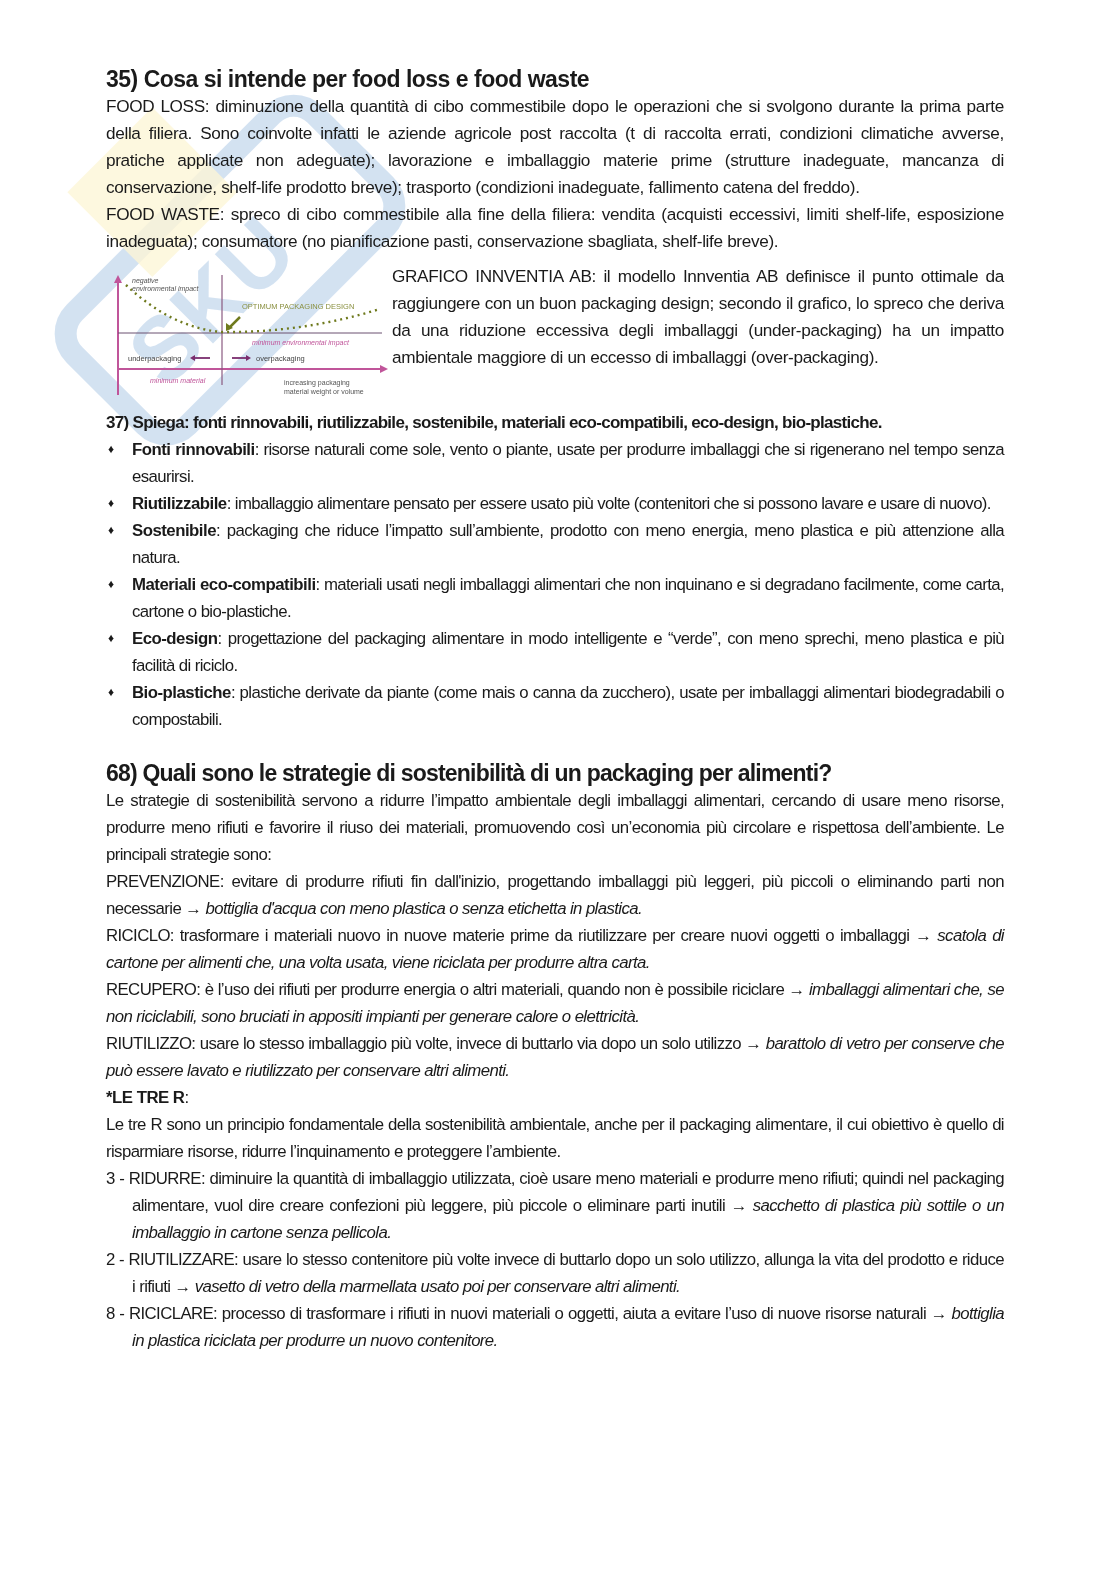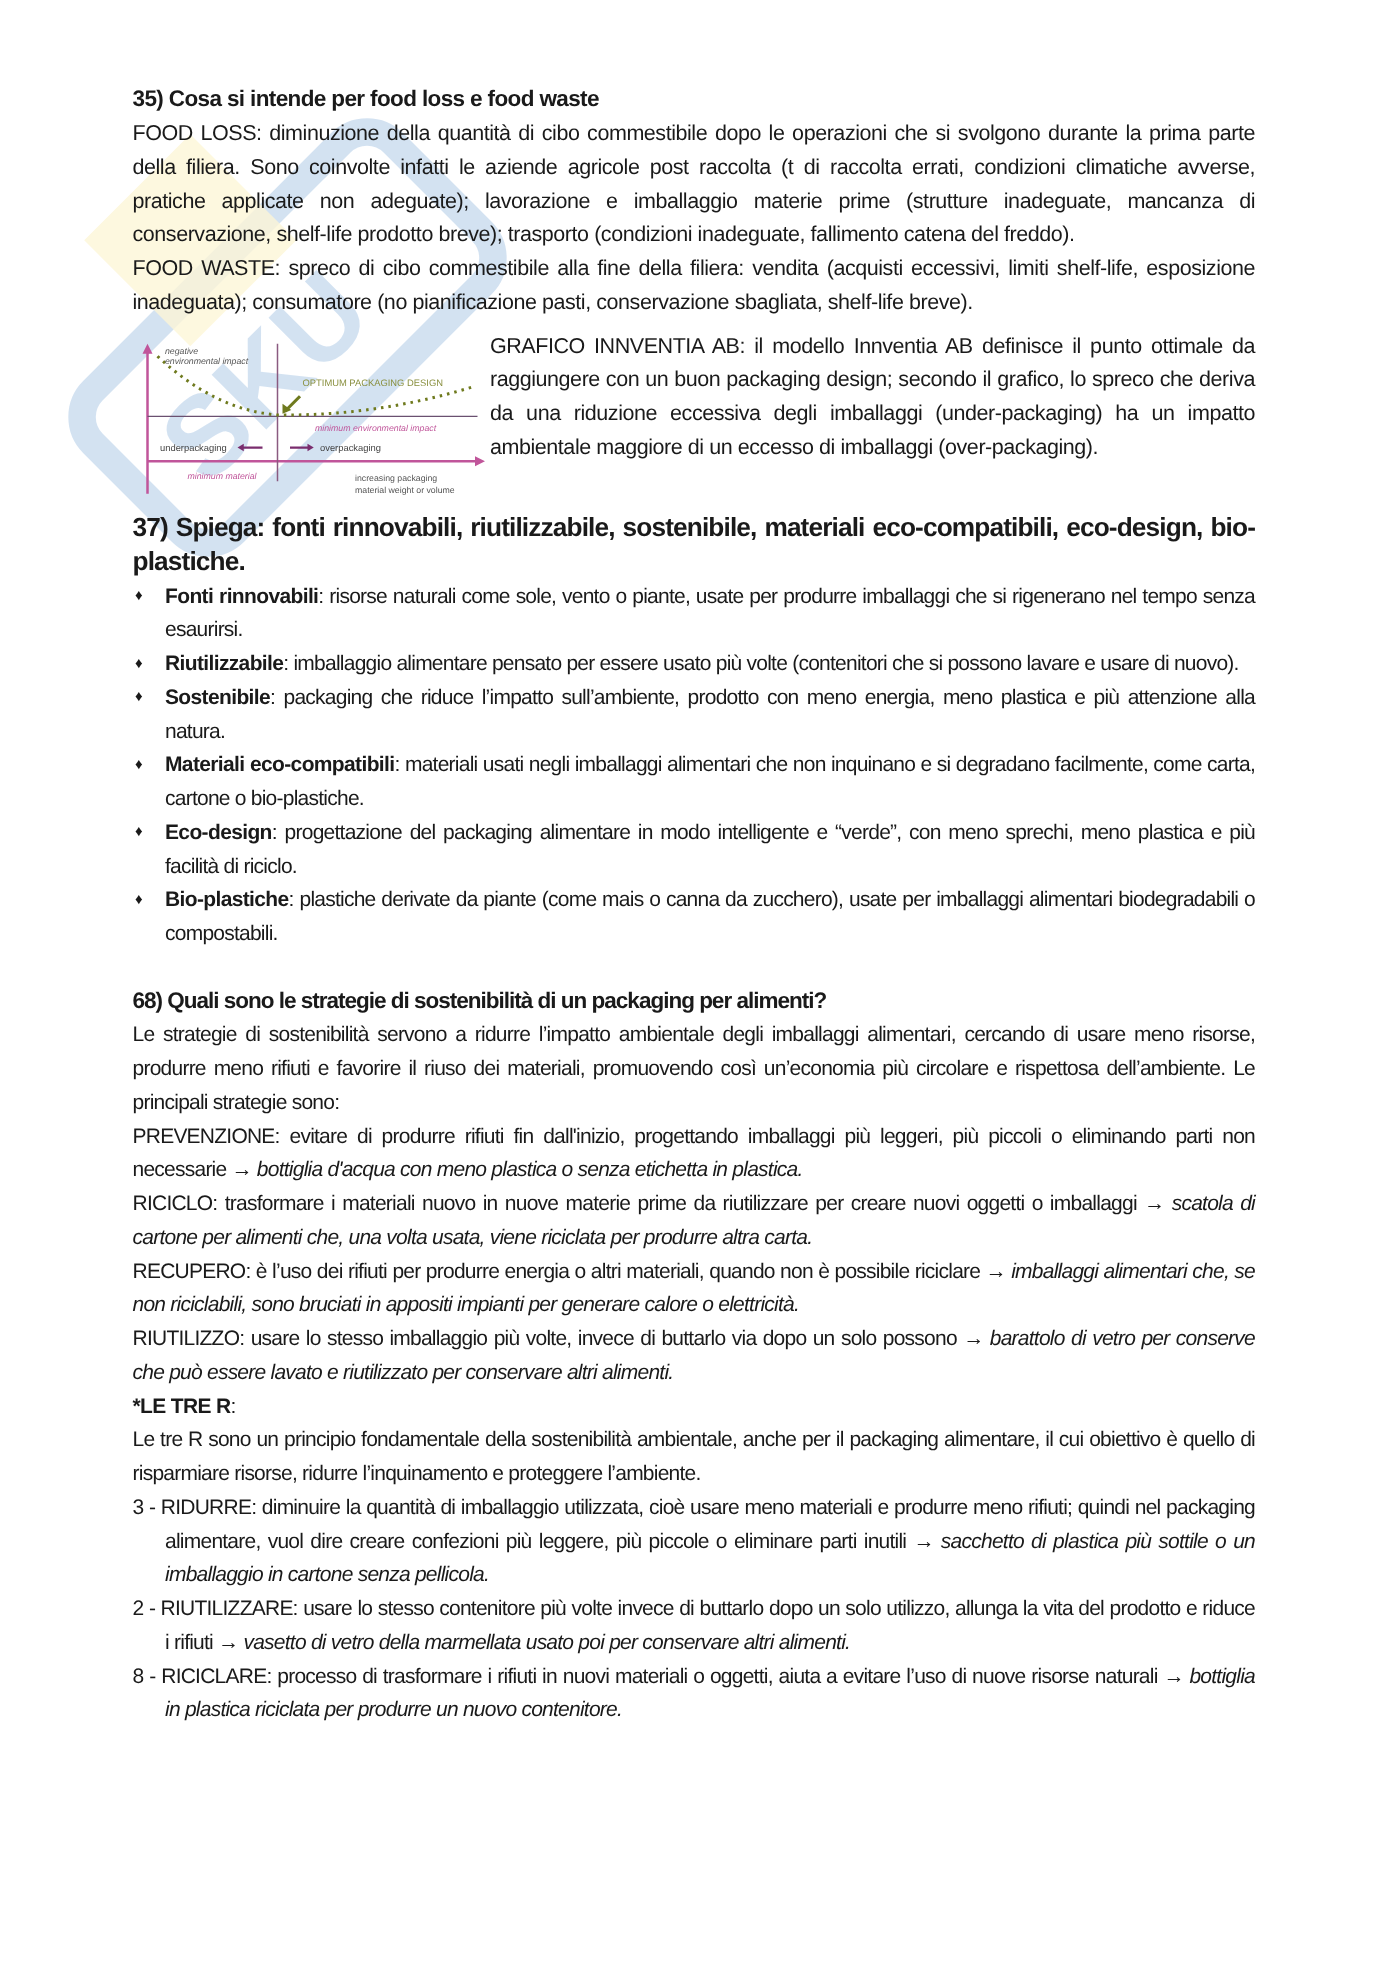--- a/index.html
+++ b/index.html
@@ -2,21 +2,21 @@
 <html><head>
 <meta charset="utf-8">
 <style>
   html, body { margin: 0; padding: 0; background: #ffffff; }
   body { width: 1116px; height: 1579px; position: relative; overflow: hidden;
          font-family: "Liberation Sans", sans-serif; color: #1a1a1a; }
   .watermark { position: absolute; left: 20px; top: 40px; width: 420px; height: 460px; pointer-events: none; opacity: 0.22; }
   .page { position: absolute; left: 106px; top: 66px; width: 898px; font-size: 17.2px; line-height: 27px; }
   .page p { margin: 0; text-align: justify; }
   .title { font-weight: bold; text-decoration: underline; font-size: 17px; letter-spacing: -0.6px; margin: 0; line-height: 27px; }
-  .qhead { font-weight: bold; font-size: 18px; letter-spacing: -0.5px; margin: 0 0 0 32px; line-height: 27px; }
+  .qhead { font-weight: bold; font-size: 23px; letter-spacing: -0.5px; margin: 0 0 0 32px; line-height: 27px; }
   .light { letter-spacing: -0.35px; }
   .narrow { letter-spacing: -0.6px; font-size: 16.8px; }
   .it { font-style: italic; }
   .arrow { font-weight: bold; }
   .chartrow { display: flex; margin-top: 2px; }
   .chart { width: 280px; height: 130px; flex: 0 0 280px; margin-left: 6px; margin-top: 10px; }
   .chart-text { margin-left: 18px; flex: 1; }
   ul.bul { list-style: none; margin: 0; padding: 0; }
   ul.bul li { position: relative; padding-left: 26px; text-align: justify; }
   ul.bul li .dot { position: absolute; left: 2px; top: 0; font-size: 12px; }
@@ -74,39 +74,39 @@
       <text x="144" y="88" font-size="7.5" fill="#444" font-family="Liberation Sans, sans-serif">overpackaging</text>
       <text x="38" y="110" font-size="7" font-style="italic" fill="#c0559a" font-family="Liberation Sans, sans-serif">minimum material</text>
       <text x="172" y="112" font-size="7" fill="#555" font-family="Liberation Sans, sans-serif">increasing packaging</text>
       <text x="172" y="121" font-size="7" fill="#555" font-family="Liberation Sans, sans-serif">material weight or volume</text>
     </svg>
     <p class="chart-text light">GRAFICO INNVENTIA AB: il modello Innventia AB definisce il punto ottimale da raggiungere con un buon packaging design; secondo il grafico, lo spreco che deriva da una riduzione eccessiva degli imballaggi (under-packaging) ha un impatto ambientale maggiore di un eccesso di imballaggi (over-packaging).</p>
   </div>
 
   <div style="height:6px"></div>
 
-  <p class="qhead" style="font-size:21px;letter-spacing:-0.7px">37) Spiega: fonti rinnovabili, riutilizzabile, sostenibile, materiali eco-compatibili, eco-design, bio-plastiche.</p>
+  <p class="qhead" style="font-size:17px;letter-spacing:-0.7px">37) Spiega: fonti rinnovabili, riutilizzabile, sostenibile, materiali eco-compatibili, eco-design, bio-plastiche.</p>
   <ul class="bul narrow">
     <li><span class="dot">♦</span><b>Fonti rinnovabili</b><span>: risorse naturali come sole, vento o piante, usate per produrre imballaggi che si rigenerano nel tempo senza esaurirsi.</span></li>
     <li><span class="dot">♦</span><b>Riutilizzabile</b><span>: imballaggio alimentare pensato per essere usato più volte (contenitori che si possono lavare e usare di nuovo).</span></li>
     <li><span class="dot">♦</span><b>Sostenibile</b><span>: packaging che riduce l’impatto sull’ambiente, prodotto con meno energia, meno plastica e più attenzione alla natura.</span></li>
     <li><span class="dot">♦</span><b>Materiali eco-compatibili</b><span>: materiali usati negli imballaggi alimentari che non inquinano e si degradano facilmente, come carta, cartone o bio-plastiche.</span></li>
     <li><span class="dot">♦</span><b>Eco-design</b><span>: progettazione del packaging alimentare in modo intelligente e “verde”, con meno sprechi, meno plastica e più facilità di riciclo.</span></li>
     <li><span class="dot">♦</span><b>Bio-plastiche</b><span>: plastiche derivate da piante (come mais o canna da zucchero), usate per imballaggi alimentari biodegradabili o compostabili.</span></li>
   </ul>
 
   <div style="height:27px"></div>
 
   <p class="qhead" style="letter-spacing:-0.8px">68) Quali sono le strategie di sostenibilità di un packaging per alimenti?</p>
   <div class="narrow">
     <p>Le strategie di sostenibilità servono a ridurre l’impatto ambientale degli imballaggi alimentari, cercando di usare meno risorse, produrre meno rifiuti e favorire il riuso dei materiali, promuovendo così un’economia più circolare e rispettosa dell’ambiente. Le principali strategie sono:</p>
     <p><span>PREVENZIONE: evitare di produrre rifiuti fin dall'inizio, progettando imballaggi più leggeri, più piccoli o eliminando parti non necessarie </span><span class="arrow">→</span> <span class="it">bottiglia d'acqua con meno plastica o senza etichetta in plastica.</span></p>
     <p><span>RICICLO: trasformare i materiali nuovo in nuove materie prime da riutilizzare per creare nuovi oggetti o imballaggi </span><span class="arrow">→</span> <span class="it">scatola di cartone per alimenti che, una volta usata, viene riciclata per produrre altra carta.</span></p>
     <p><span>RECUPERO: è l’uso dei rifiuti per produrre energia o altri materiali, quando non è possibile riciclare </span><span class="arrow">→</span><span class="it"> imballaggi alimentari che, se non riciclabili, sono bruciati in appositi impianti per generare calore o elettricità.</span></p>
-    <p><span>RIUTILIZZO: usare lo stesso imballaggio più volte, invece di buttarlo via dopo un solo possono </span><span class="arrow">→</span><span class="it"> barattolo di vetro per conserve che può essere lavato e riutilizzato per conservare altri alimenti.</span></p>
+    <p><span>RIUTILIZZO: usare lo stesso imballaggio più volte, invece di buttarlo via dopo un solo utilizzo </span><span class="arrow">→</span><span class="it"> barattolo di vetro per conserve che può essere lavato e riutilizzato per conservare altri alimenti.</span></p>
 
     <p><span class="sub">*LE TRE R</span><span>:</span></p>
     <p>Le tre R sono un principio fondamentale della sostenibilità ambientale, anche per il packaging alimentare, il cui obiettivo è quello di risparmiare risorse, ridurre l’inquinamento e proteggere l’ambiente.</p>
     <ol class="num">
       <li><span>3 - RIDURRE: diminuire la quantità di imballaggio utilizzata, cioè usare meno materiali e produrre meno rifiuti; quindi nel packaging alimentare, vuol dire creare confezioni più leggere, più piccole o eliminare parti inutili </span><span class="arrow">→</span><span class="it"> sacchetto di plastica più sottile o un imballaggio in cartone senza pellicola.</span></li>
       <li><span>2 - RIUTILIZZARE: usare lo stesso contenitore più volte invece di buttarlo dopo un solo utilizzo, allunga la vita del prodotto e riduce i rifiuti </span><span class="arrow">→</span> <span class="it">vasetto di vetro della marmellata usato poi per conservare altri alimenti.</span></li>
       <li><span>8 - RICICLARE: processo di trasformare i rifiuti in nuovi materiali o oggetti, aiuta a evitare l’uso di nuove risorse naturali </span><span class="arrow">→</span> <span class="it">bottiglia in plastica riciclata per produrre un nuovo contenitore.</span></li>
     </ol>
   </div>
 </div>

